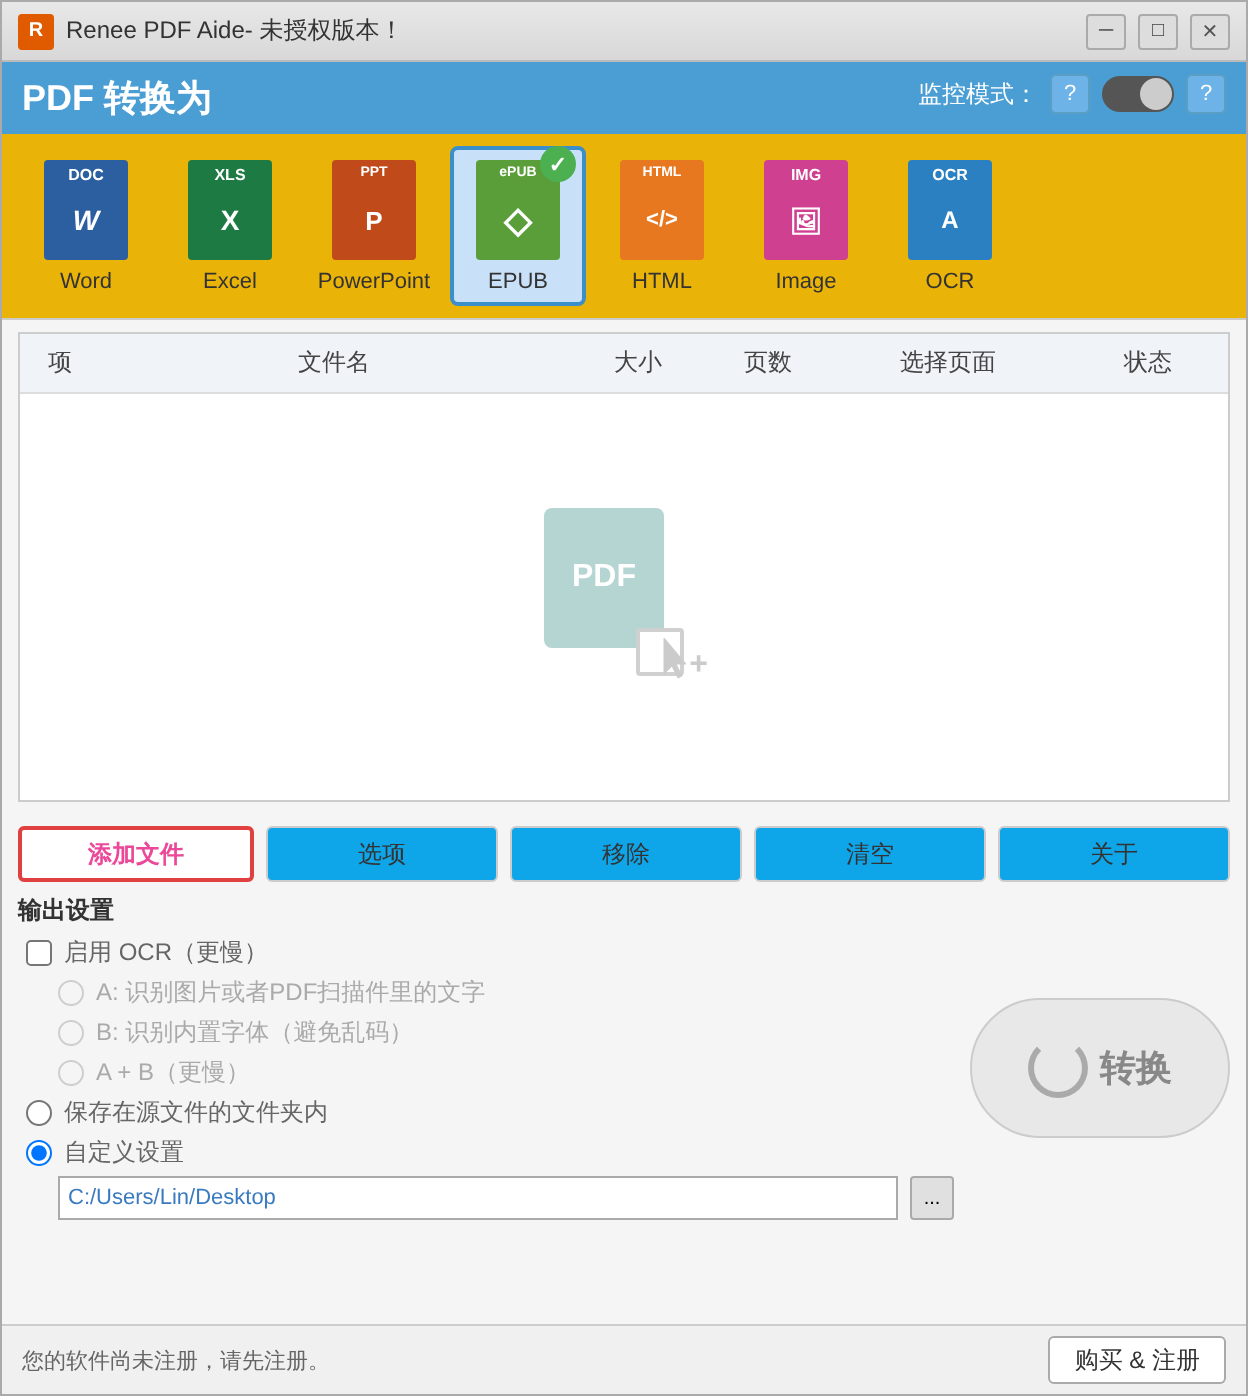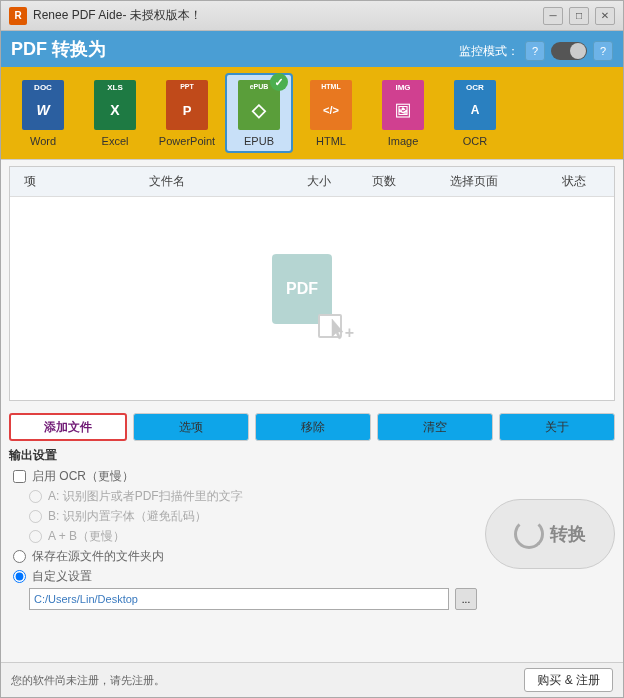--- a/index.html
+++ b/index.html
@@ -69,21 +69,21 @@
     .title-btn.close {
       background: #ddd;
       color: #555;
     }
 
     
     .top-bar {
       background: #4a9ed4;
       padding: 6px 10px;
       display: flex;
-      align-items: flex-end;
+      align-items: flex-start;
       justify-content: space-between;
       flex-shrink: 0;
     }
     .app-title {
       color: white;
       font-size: 18px;
       font-weight: bold;
     }
     .monitor-area {
       display: flex;
@@ -278,21 +278,21 @@
       border: 1px solid #ccc;
       background: #0ea5e9;
       border-radius: 3px;
       cursor: pointer;
       font-size: 12px;
       color: #333;
     }
     .action-btn.primary {
       border: 2px solid #e04040;
       background: white;
-      color: #701a75;
+      color: #ec4899;
       font-weight: bold;
     }
 
     
     .output-settings {
       padding: 0 8px 4px;
       flex-shrink: 0;
     }
     .settings-title {
       font-size: 12px;

